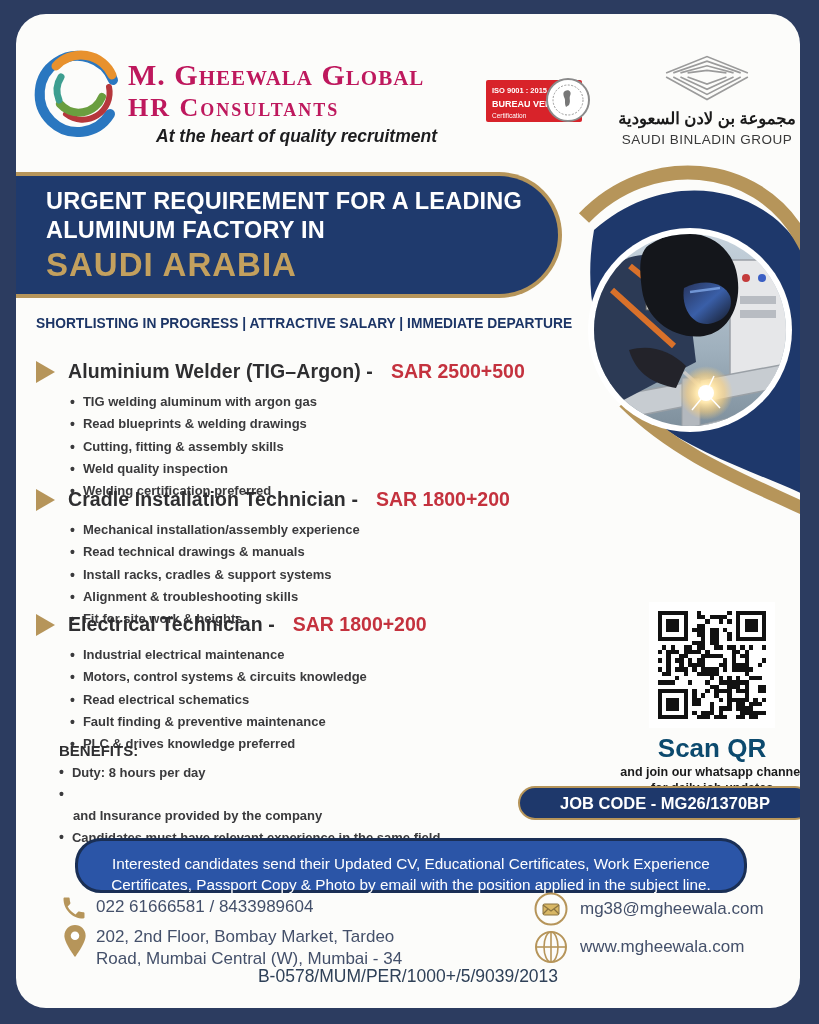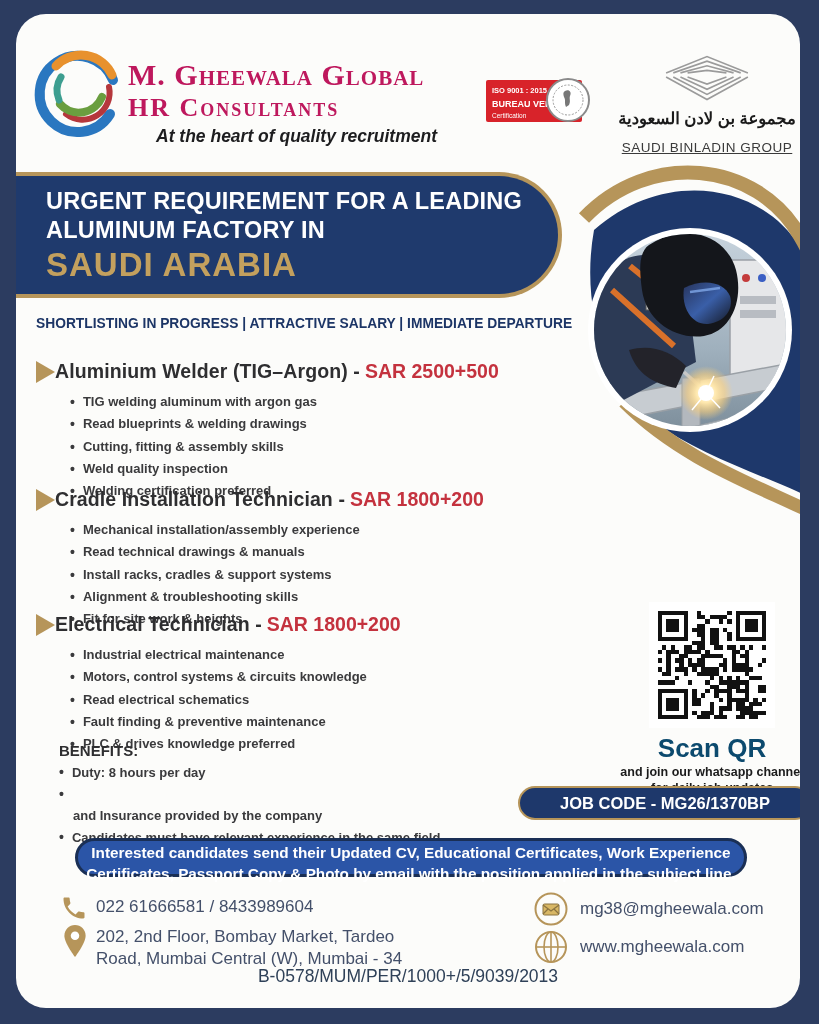--- a/index.html
+++ b/index.html
@@ -23,58 +23,58 @@
     font-size:17.5px;color:#1d1d1f;}
   .iso-badge{position:absolute;left:470px;top:66px;width:96px;height:42px;background:#d8232a;
     border-radius:2px;color:#fff;padding:5px 0 0 6px;box-sizing:border-box;line-height:11px;}
   .iso-l1{font-size:7.5px;font-weight:700;}
   .iso-l2{font-size:9px;font-weight:700;margin-top:3px;}
   .iso-l3{font-size:6.5px;}
   .iso-seal{position:absolute;left:529px;top:63px;width:46px;height:46px;}
   .binladin{position:absolute;left:596px;top:38px;width:190px;text-align:center;}
   .binladin-diamond{width:92px;height:52px;margin:0 auto;}
   .binladin-ar{font-size:16.5px;font-weight:700;color:#1a1a1a;line-height:20px;direction:rtl;}
-  .binladin-en{font-size:13.5px;color:#3a3a3a;letter-spacing:0.5px;margin-top:12px;text-decoration:underline;}
+  .binladin-en{font-size:13.5px;color:#3a3a3a;letter-spacing:0.5px;margin-top:4px;}
   
   .banner{position:absolute;left:0;top:158px;width:546px;height:126px;
     background:#1f3a6d;border:4px solid #b6955a;border-left:none;
     border-radius:0 64px 64px 0;box-sizing:border-box;
     padding:11px 0 0 30px;z-index:3;}
   .banner-line{color:#ffffff;font-weight:700;font-size:23.5px;line-height:29px;letter-spacing:0.2px;}
   .banner-highlight{color:#c3a05e;font-weight:700;font-size:33px;line-height:40px;letter-spacing:1px;}
   .subheader{position:absolute;left:20px;top:302px;width:570px;
     color:#1c3566;font-weight:700;font-size:13.8px;z-index:3;}
   
   .decor{position:absolute;left:518px;top:136px;width:285px;height:450px;z-index:1;}
   
   .job{position:absolute;left:20px;width:560px;z-index:2;}
-  .job-head{display:flex;align-items:center;gap:0;}
+  .job-head{display:flex;align-items:center;gap:13px;}
   .arrow{width:0;height:0;border-left:19px solid #b6955a;
     border-top:11px solid transparent;border-bottom:11px solid transparent;}
   .job-title{font-size:19.5px;font-weight:700;color:#2e2e30;letter-spacing:0.1px;}
   .job-salary{font-size:19.5px;font-weight:700;color:#c4323e;margin-left:5px;}
   .bullets{margin:8px 0 0 34px;}
   .b-row{display:flex;gap:8px;font-size:13px;font-weight:700;color:#3a3a3c;line-height:22.3px;}
   .b-dot{font-size:14px;}
   .b-row.cont{padding-left:14px;}
   .benefits-head{font-size:15px;font-weight:700;color:#2e2e30;line-height:22px;}
   
   .qr-block{position:absolute;left:600px;top:588px;width:192px;text-align:center;z-index:2;}
   .qr-svg{width:126px;height:126px;display:block;margin:0 auto;}
   .scan-qr{font-size:26px;font-weight:700;color:#0c4a6e;margin-top:5px;}
   .qr-cap{font-size:12.5px;font-weight:700;color:#1c1c1c;line-height:16px;}
   
   .job-code{position:absolute;left:502px;top:772px;width:294px;height:34px;
     background:#1e386b;border:2px solid #b6955a;border-radius:20px;box-sizing:border-box;
     color:#fff;font-weight:700;font-size:16.5px;text-align:center;line-height:30px;z-index:2;}
   
-  .cta{position:absolute;left:59px;top:824px;width:672px;height:39px;
+  .cta{position:absolute;left:59px;top:824px;width:672px;height:55px;
     background:#2b55a7;border:3px solid #1a2f55;border-radius:26px;box-sizing:border-box;
-    color:#fff;font-weight:700;font-size:15.3px;text-align:center;line-height:21px;
-    padding-top:1px;z-index:2;}
+    color:#fff;font-weight:400;font-size:15.3px;text-align:center;line-height:21px;
+    padding-top:12px;z-index:2;}
   
   .c-icon{position:absolute;z-index:2;}
   .contact-text{position:absolute;color:#44506a;font-size:17px;font-weight:500;
     line-height:22px;z-index:2;}
   .license{position:absolute;left:0;right:0;top:952px;text-align:center;
     color:#2f4158;font-size:17.5px;font-weight:500;z-index:2;}
 </style>
 </head>
 <body>
 

